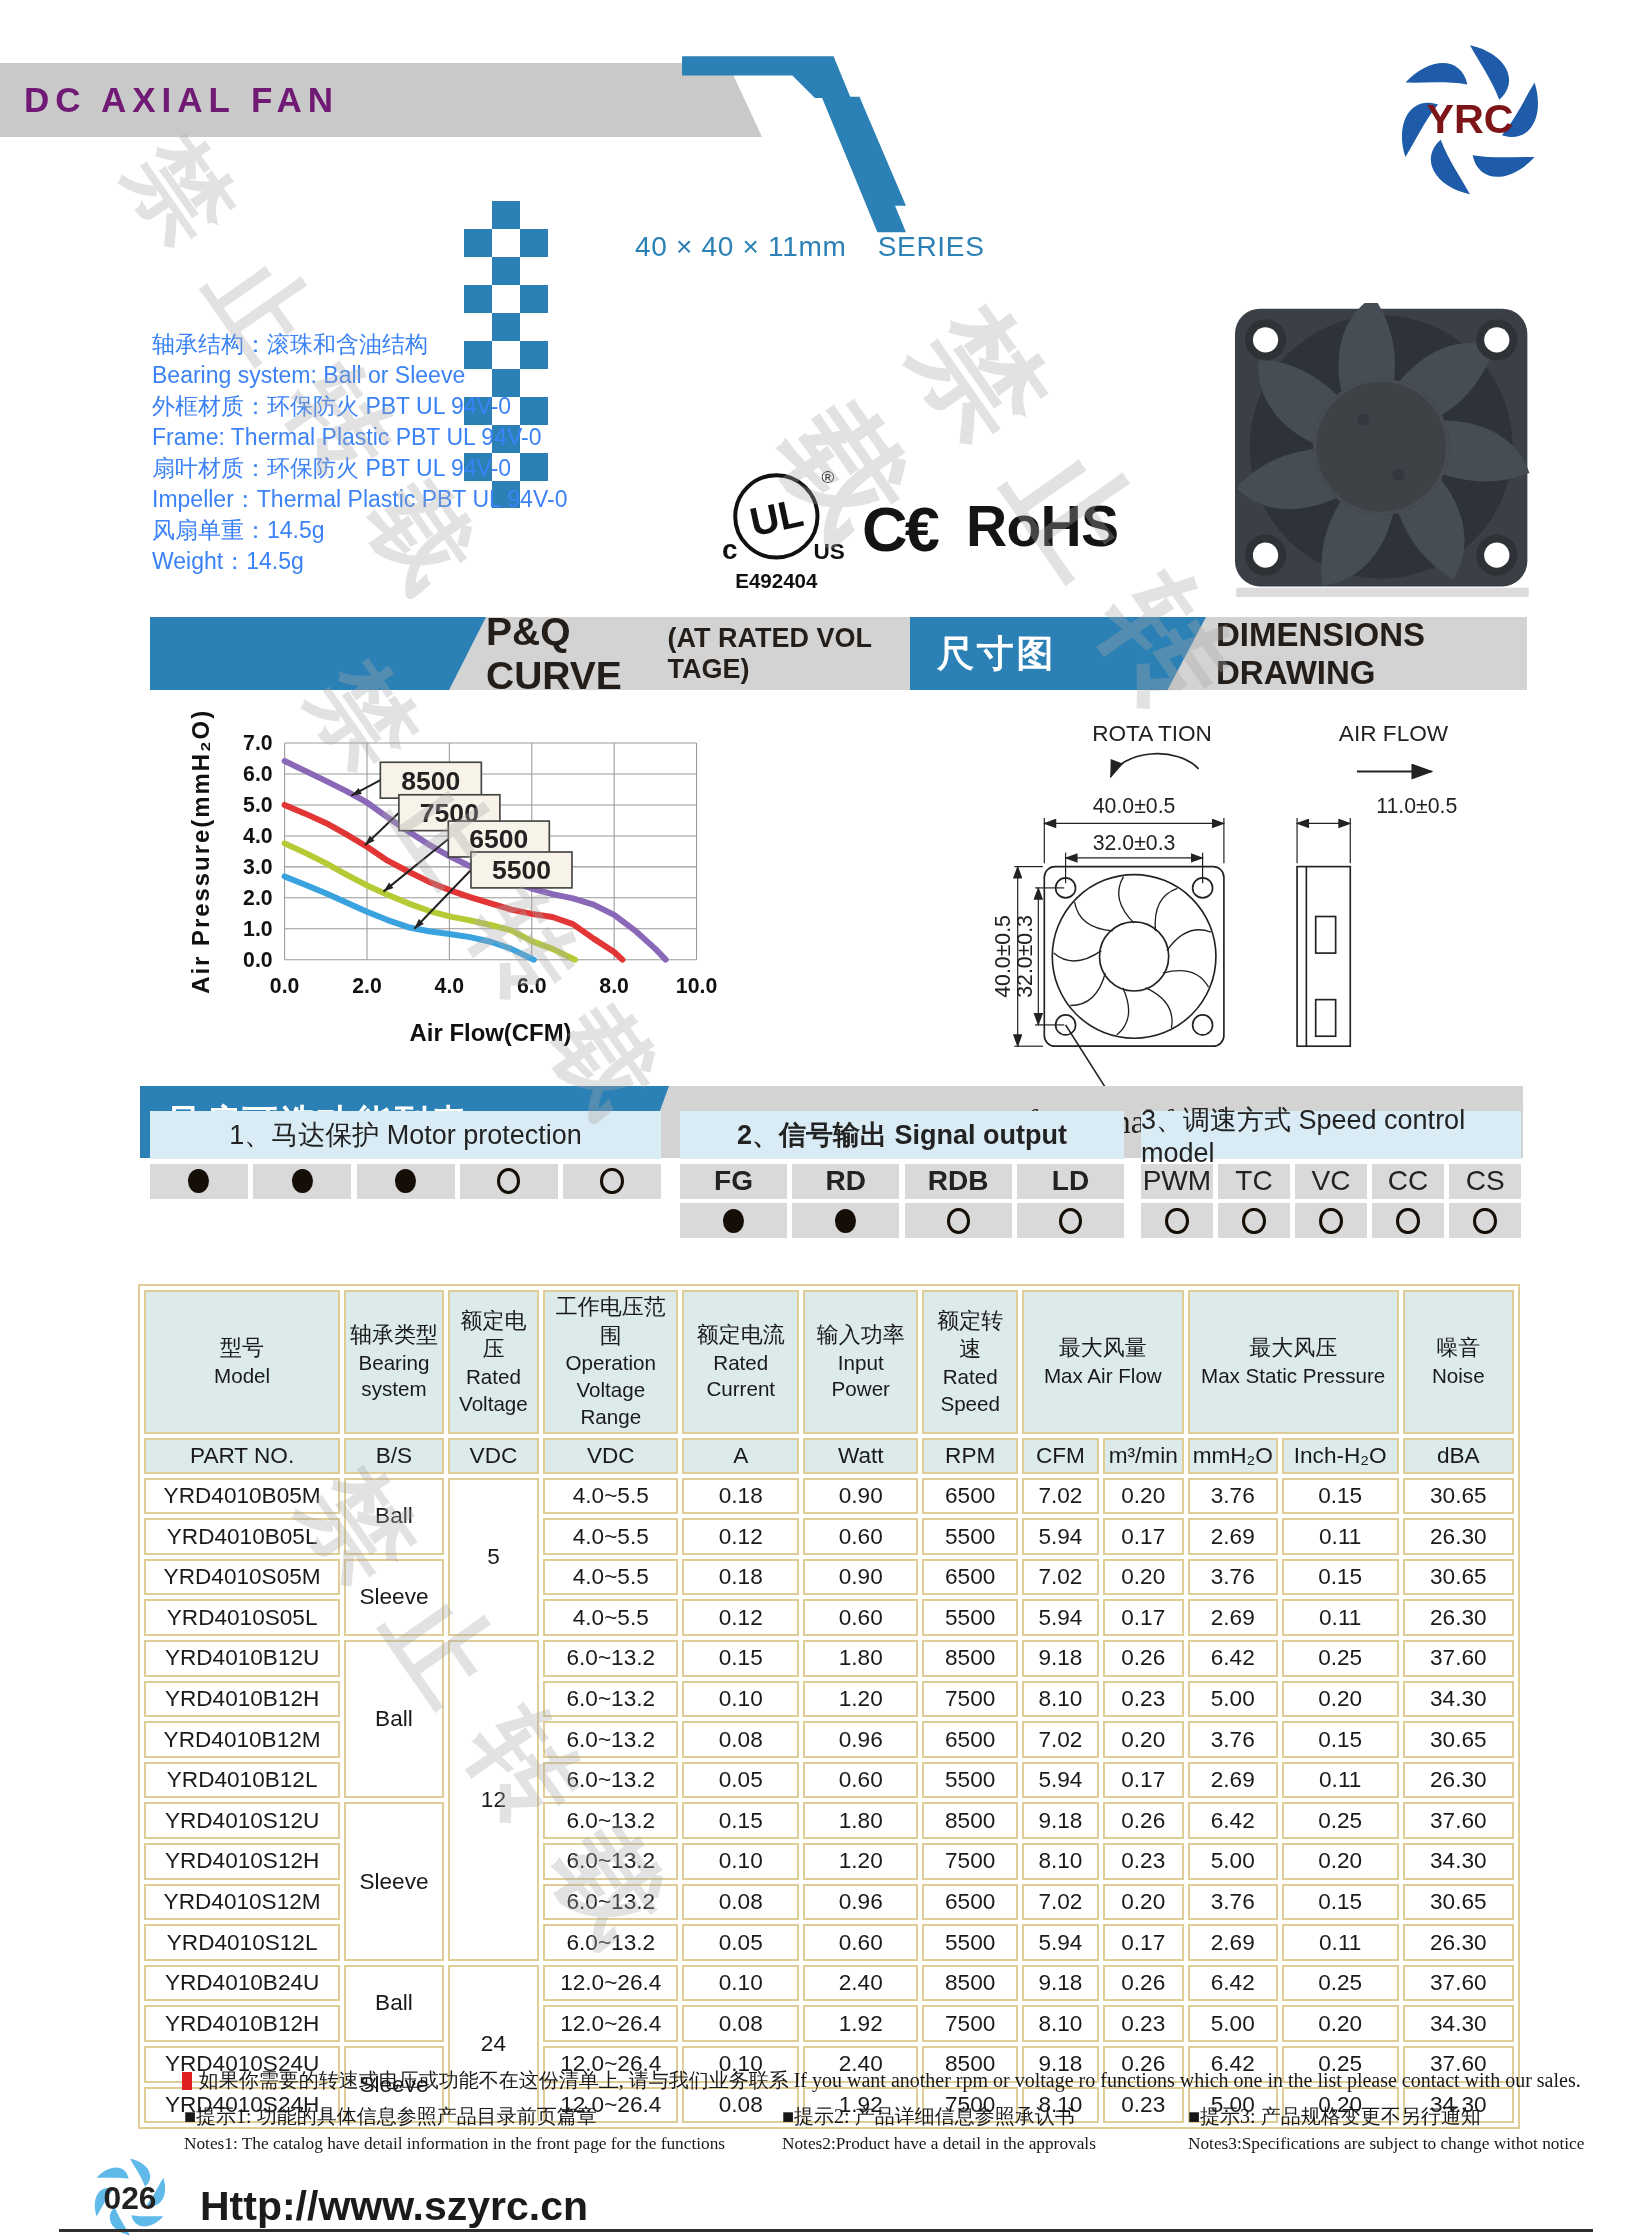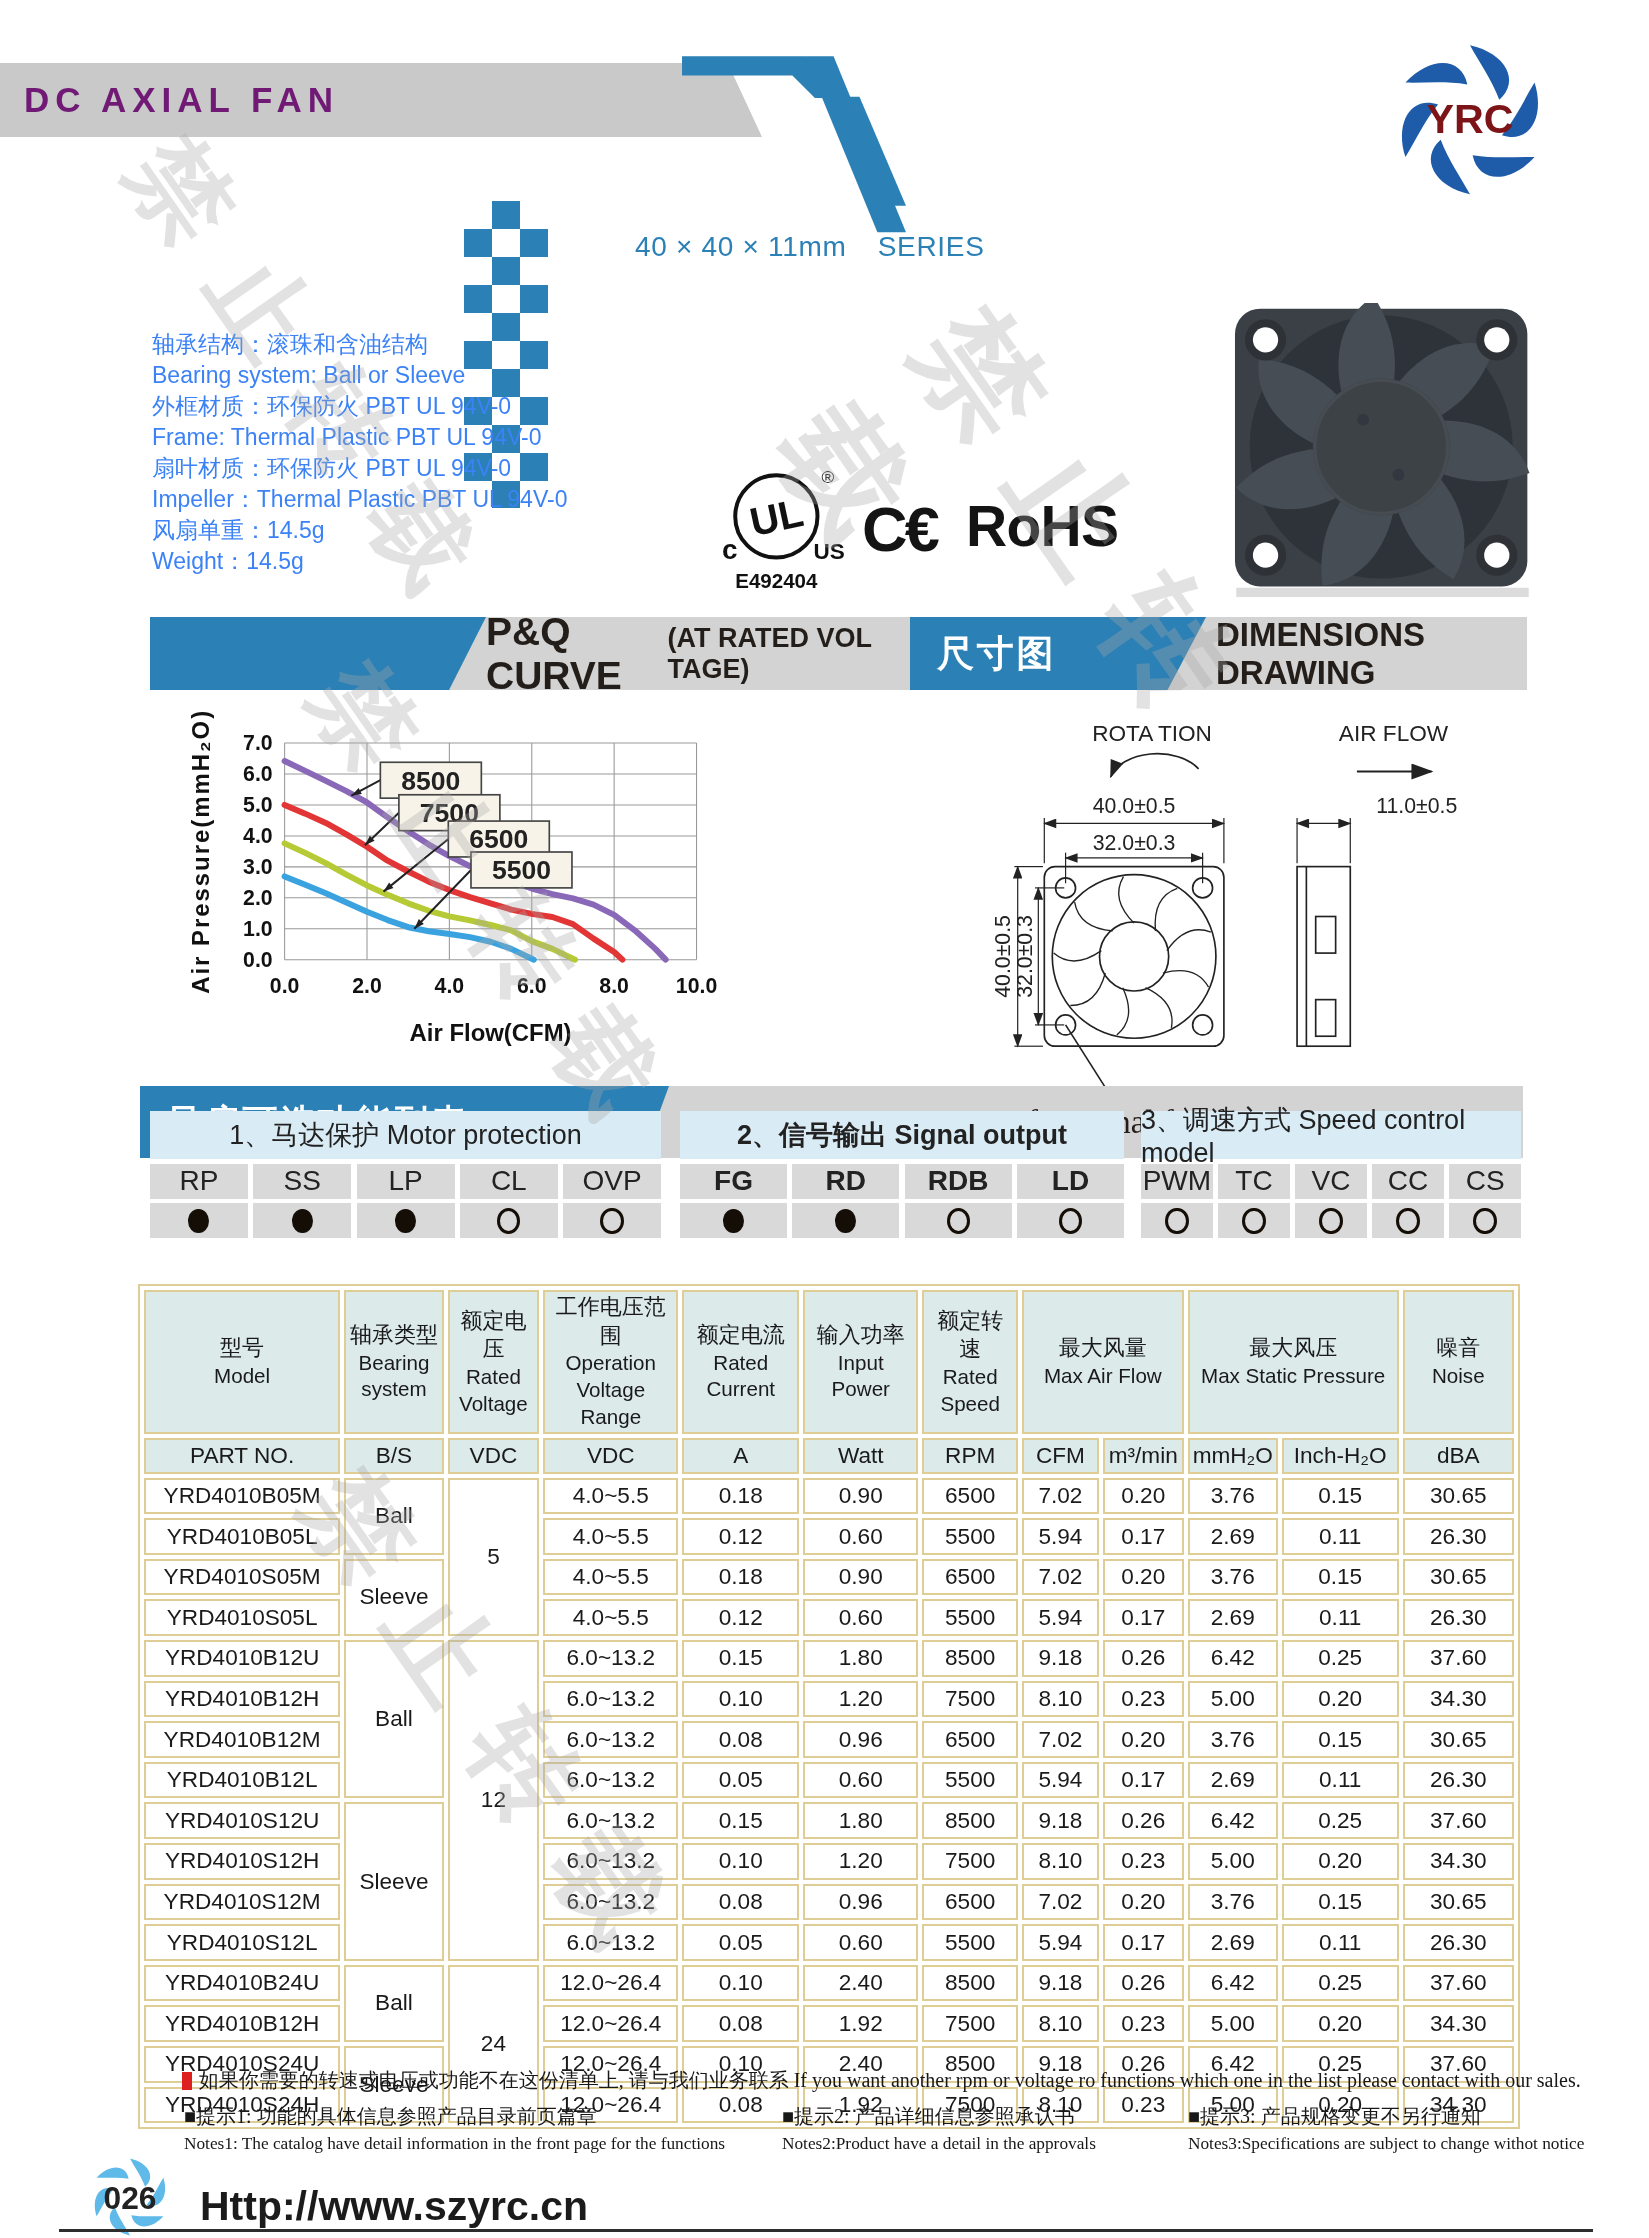--- a/index.html
+++ b/index.html
@@ -291,27 +291,20 @@
   <div class="abs secbar" style="left:140px;top:1086px;width:1383px;height:72px;">
     <div class="blue" style="width:529px;clip-path:polygon(0 0,100% 0,95% 100%,0 100%);"></div>
     <div class="cn" style="font-size:35px;height:72px;">风扇可选功能列表</div>
     <div class="en" style="right:80px;width:599px;height:72px;font-size:33px;font-weight:400;font-family:'Liberation Serif',serif;">List of optional fan functions</div>
   </div>
 
   <div id="func-groups">
       <div class="opt-group" style="left: 150px; width: 511px;">
         <div class="opt-head">1、马达保护 Motor protection</div>
         <div class="opt-row">
-          <div class="opt-cell">RP</div>
-          <div class="opt-cell">SS</div>
-          <div class="opt-cell">LP</div>
-          <div class="opt-cell">CL</div>
-          <div class="opt-cell">OVP</div>
-        </div>
-        <div class="opt-row">
           <div class="opt-cell">
             <span class="dot-f"></span>
           </div>
           <div class="opt-cell">
             <span class="dot-f"></span>
           </div>
           <div class="opt-cell">
             <span class="dot-f"></span>
           </div>
           <div class="opt-cell">

